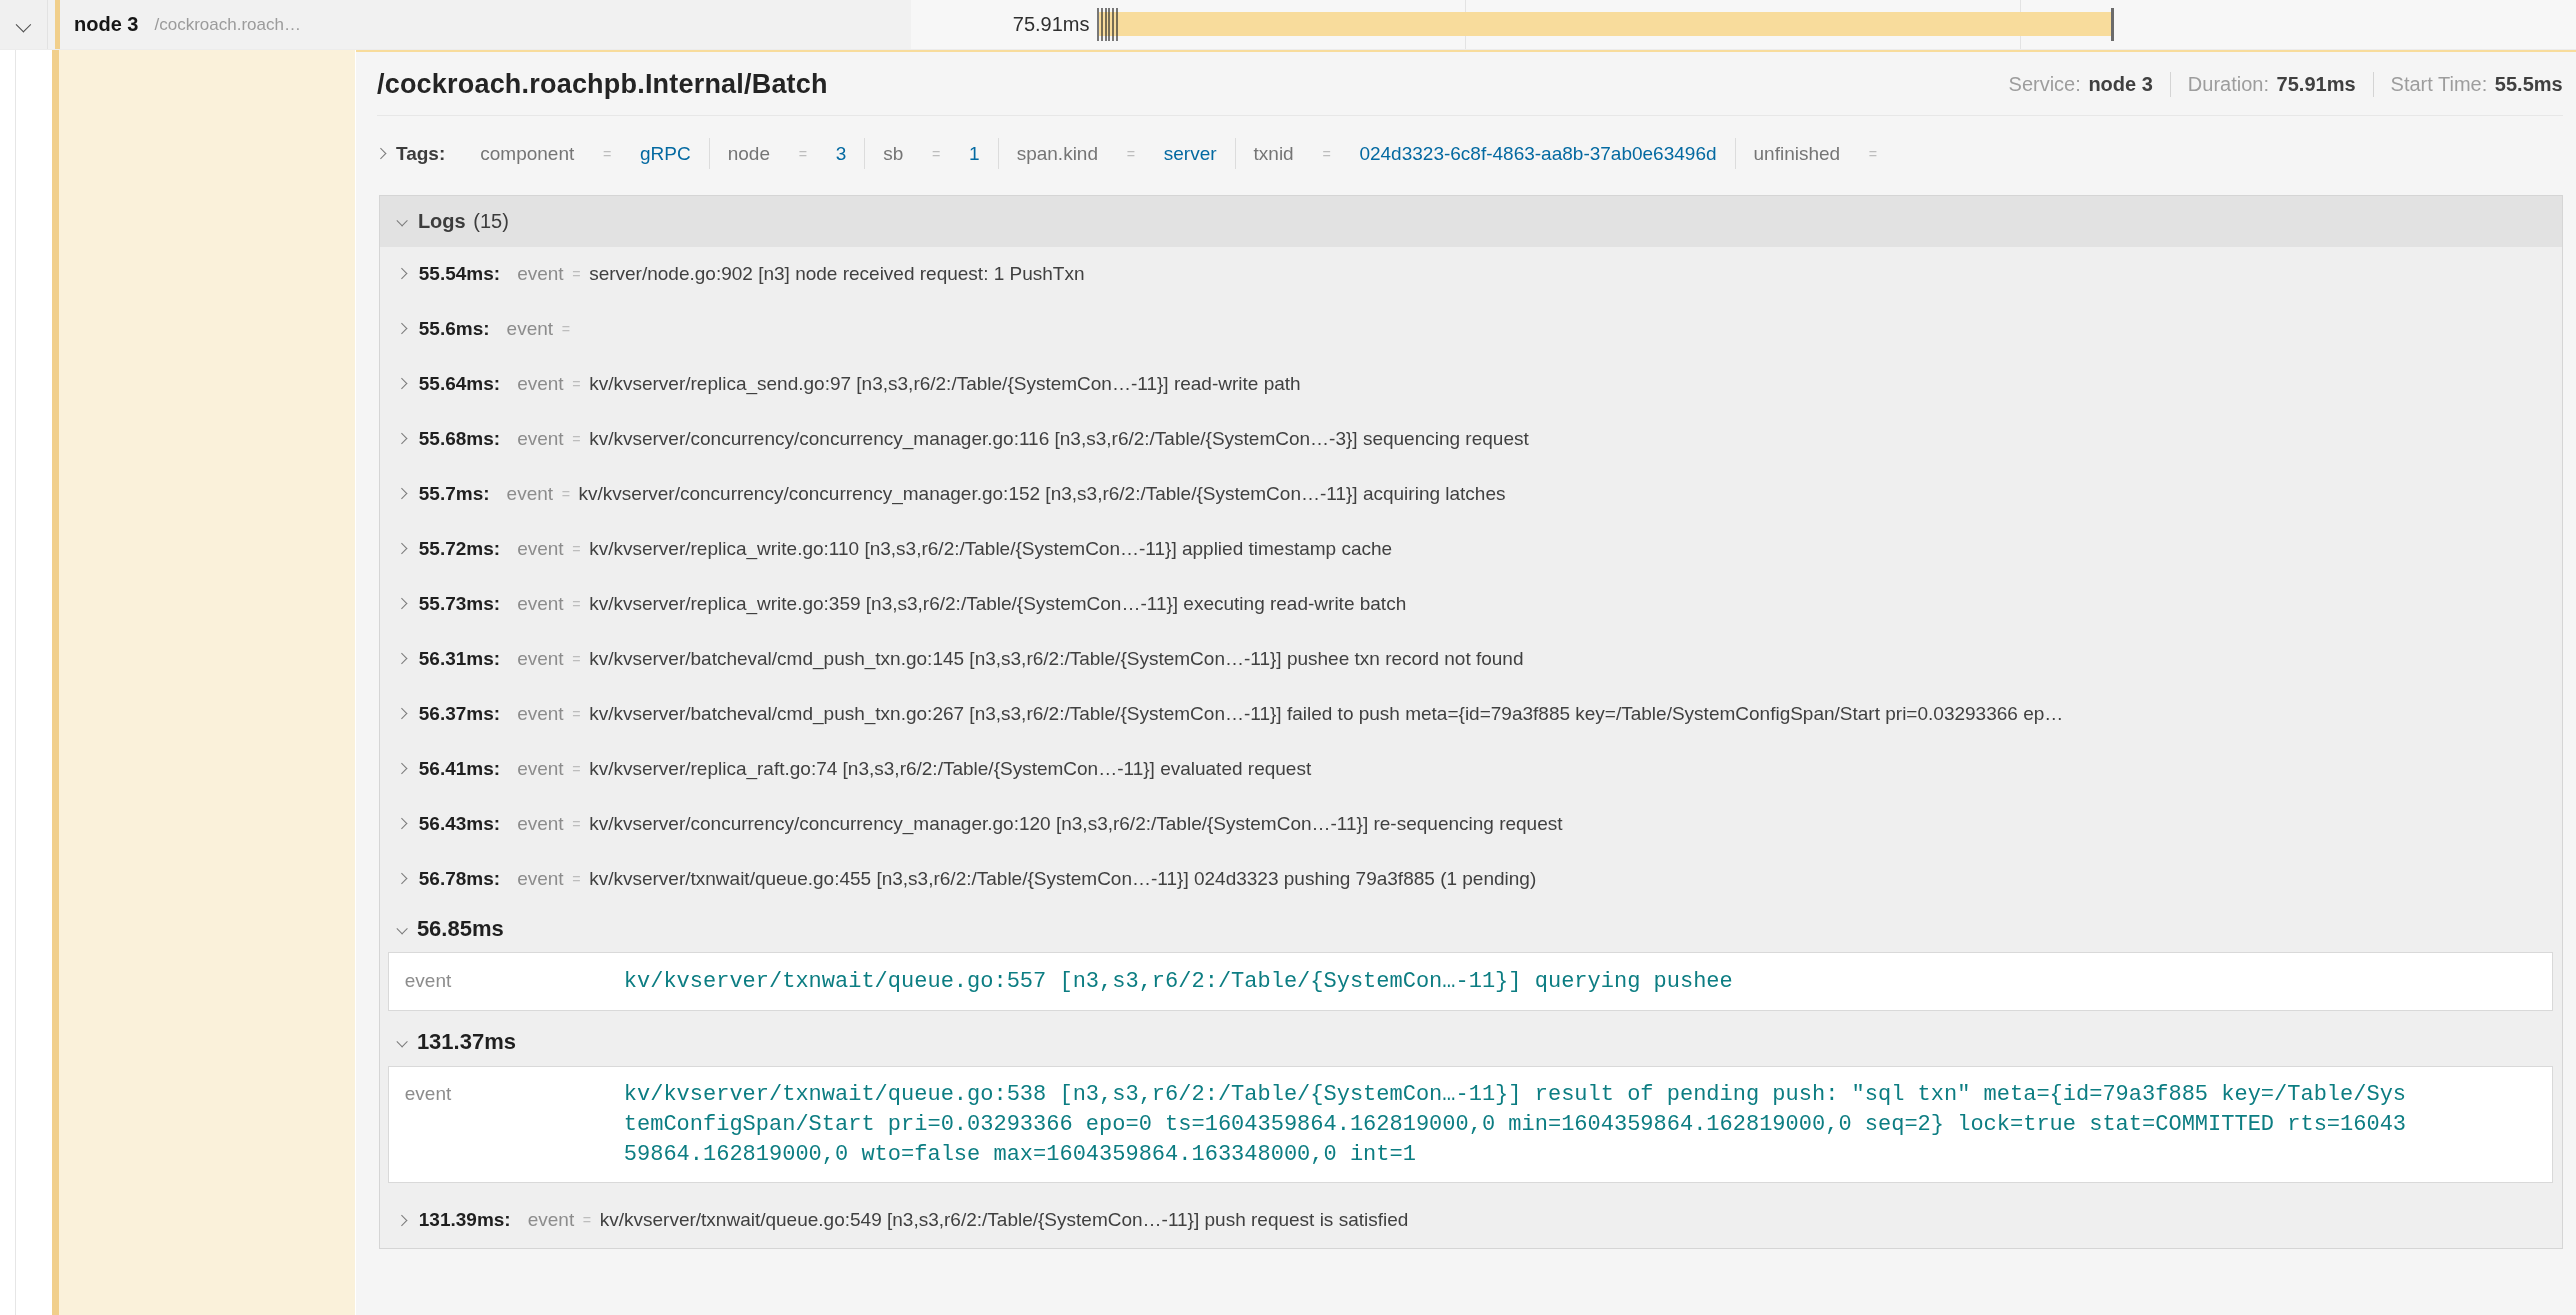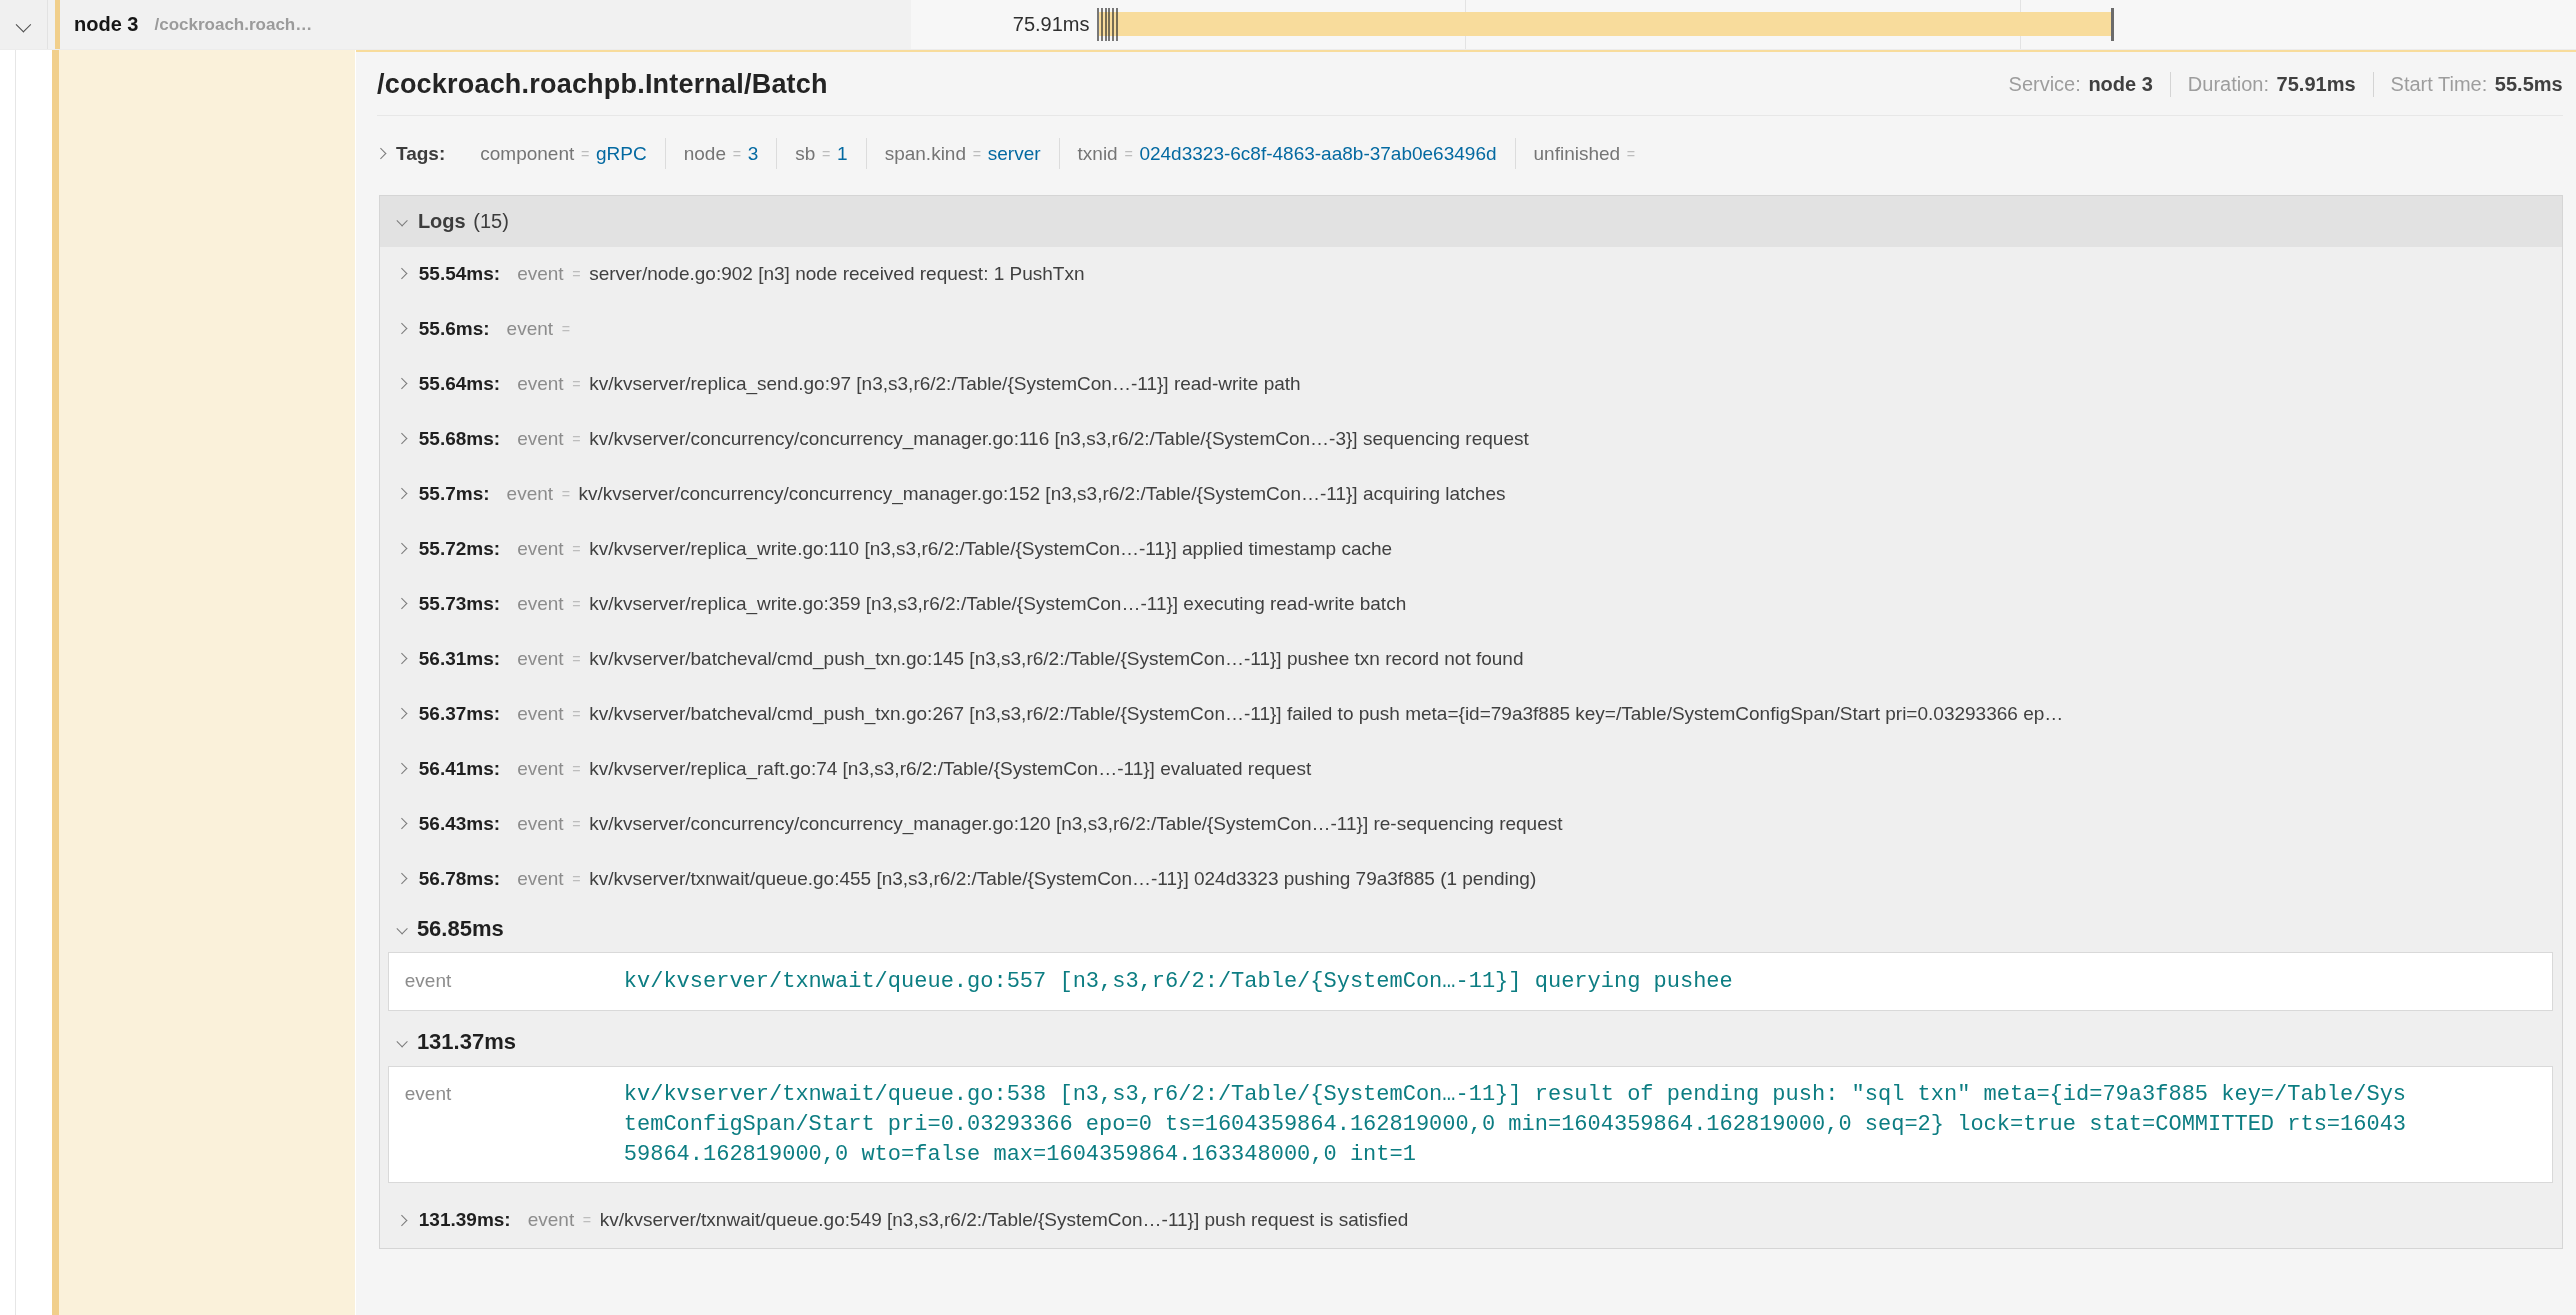--- a/index.html
+++ b/index.html
@@ -21,21 +21,21 @@
   .topbar { position:absolute; left:0; top:0; width:2576px; height:50px;
             border-bottom:1px solid #ececec; background:#f2f2f2; }
   .gutter { position:absolute; left:0; top:0; width:48px; height:49px;
             background:#f0f0f0; border-right:1px solid #e2e2e2;
             display:flex; align-items:center; justify-content:center; cursor:pointer; }
   .namecol { position:absolute; left:48px; top:0; width:864px; height:49px;
              background:#f1f1f1; border-right:1px solid #dcdcdc;
              display:flex; align-items:center; }
   .namecol .accent { position:absolute; left:6.7px; top:0; width:5.7px; height:49px; background:#f1cf8b; }
   .svc-name { margin-left:26px; font-size:20px; font-weight:bold; color:#161616; }
-  .op-name  { margin-left:16px; font-size:17px; color:#9b9b9b;font-weight:bold; }
+  .op-name  { margin-left:16px; font-size:17px; color:#9b9b9b; }
   .timelinecol { position:absolute; left:911px; top:0; width:1665px; height:49px; background:#f7f7f7; }
   .gridline { position:absolute; top:0; width:1px; height:49px; background:#e3e3e3; }
   .dur-label { position:absolute; left:0; top:0; width:188px; height:49px;
                display:flex; align-items:center; justify-content:flex-end;
                padding-right:9.5px; font-size:20px; color:#2f2f2f; }
   .span-bar { position:absolute; left:188px; top:12.4px; width:1014px; height:24px; background:#f8dc9c; }
   .tick { position:absolute; top:7.6px; width:1.9px; height:33px; background:rgba(40,40,40,.62); }
   .end-tick { position:absolute; top:7.6px; width:2.9px; height:33px; background:#6b6b6b; }
 
   
@@ -49,21 +49,21 @@
   .detail-header { display:flex; justify-content:space-between; align-items:center;
                    padding-bottom:15.3px; border-bottom:1px solid #e7e7e7; }
   .detail-title { margin:0; font-size:27px; font-weight:bold; color:#242424; letter-spacing:0.2px; }
   .meta { display:flex; align-items:center; font-size:20px; color:#9d9d9d; white-space:nowrap; }
   .meta b { color:#404040; margin-left:7.6px; }
   .meta-divider { width:1px; height:25px; background:#d4d4d4; margin:0 17px; }
 
   .tags-row { display:flex; align-items:center; margin-top:15.3px; height:44px; font-size:19px; cursor:pointer; }
   .tags-label { font-weight:bold; color:#3c3c3c; margin-left:11.4px; }
   .tag-list { display:flex; align-items:center; margin-left:17px; }
-  .tag { display:flex; align-items:center; padding:4.8px 18px; border-right:1px solid #dcdcdc; }
+  .tag { display:flex; align-items:center; padding:4.8px 18px; border-right:1px solid #dcdcdc;gap:22px; }
   .tag:last-child { border-right:none; }
   .tag .k { color:#757575; }
   .tag .eq { color:#bdbdbd; font-size:14.3px; margin:0 6.7px; }
   .tag .v { color:#0369a1; }
 
   .logs-block { margin-top:19px; margin-left:1.9px; border:1px solid #d5d5d5; background:#efefef; }
   .logs-header { height:51px; background:#e2e2e2; display:flex; align-items:center;
                  padding-left:18px; font-size:20px; cursor:pointer; }
   .logs-header .t { font-weight:bold; color:#3c3c3c; margin-left:12.4px; }
   .logs-header .c { color:#3c3c3c; margin-left:7.6px; }

